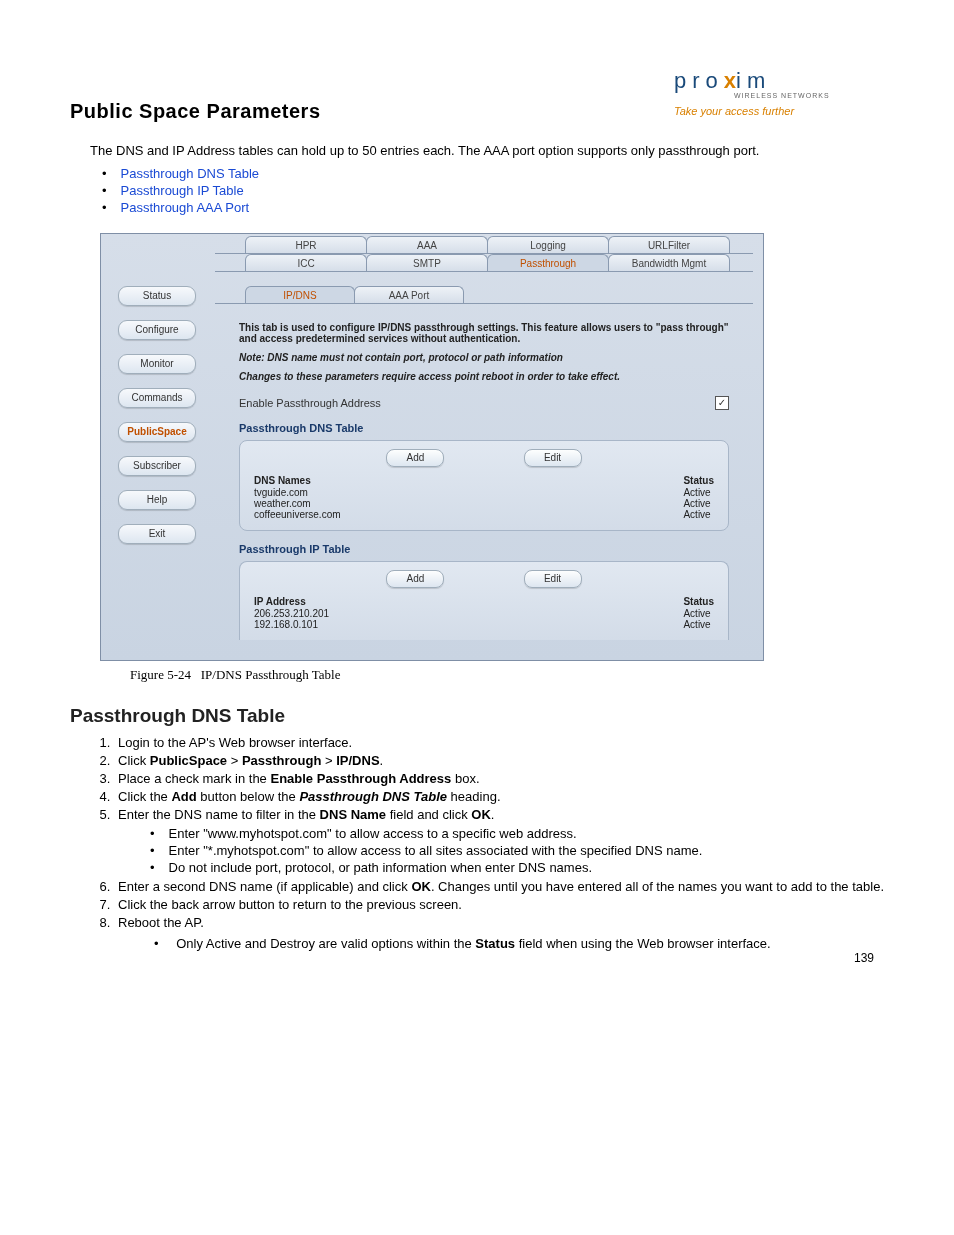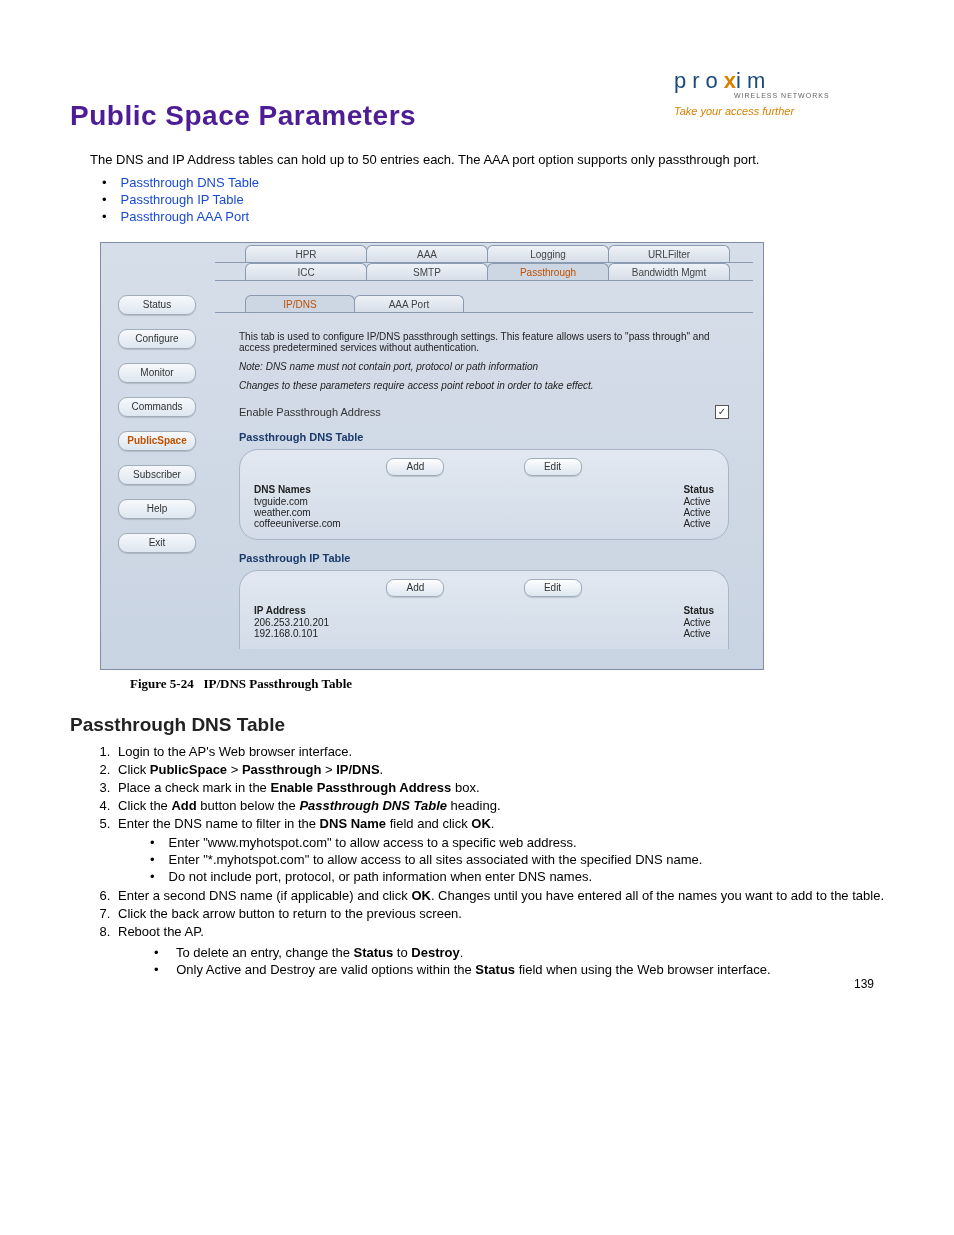--- a/index.html
+++ b/index.html
@@ -41,22 +41,22 @@
     margin-left: 60px;
     margin-top: -2px;
   }
   .logo-sub2 {
     font-size: 11px;
     color: #d98000;
     font-style: italic;
     margin-top: 6px;
   }
   h1.page-title {
-    color: #4c1d95;
-    font-size: 28px;
+    color: #000000;
+    font-size: 20px;
     font-weight: bold;
     letter-spacing: 0.5px;
     margin: 40px 0 20px 0;
   }
   .intro { margin-left: 20px; }
   ul.links { margin: 8px 0 18px 32px; padding: 0; }
   ul.links li { margin: 2px 0; list-style: none; }
   ul.links li::before { content: "•"; color: #000; margin-right: 14px; }
   ul.links a { color: #1a4ad4; text-decoration: none; }
 
@@ -134,21 +134,21 @@
     background: linear-gradient(#eef2f7, #d6dee9);
     font-size: 10px;
     color: #444;
     margin-right: -1px;
     border-top-left-radius: 6px;
     border-top-right-radius: 6px;
   }
   .subtab.active { background: #cdd7e4; color: #c05000; }
 
   .desc { margin: 18px 24px 6px 24px; font-size: 10px; color: #222; }
-  .desc b { font-weight: normal; }
+  .desc b { font-weight: bold; }
   .desc .note { font-style: italic; margin-top: 8px; }
 
   .enable-row {
     display: flex;
     justify-content: space-between;
     align-items: center;
     margin: 14px 24px 0 24px;
     font-size: 11px;
   }
   .checkbox {
@@ -164,21 +164,21 @@
 
   .section-title {
     font-weight: bold;
     color: #1a3a6a;
     font-size: 11px;
     margin: 12px 24px 6px 24px;
   }
   .panel {
     margin: 0 24px;
     border: 1px solid #a8b6c8;
-    border-radius: 19px;
+    border-radius: 8px;
     background: linear-gradient(#e1e8f1, #d3dce8);
     padding: 8px 14px 10px 14px;
   }
   .panel.nobottom { border-bottom-left-radius: 0; border-bottom-right-radius: 0; border-bottom: none; }
   .panel .btns { text-align: center; margin-bottom: 8px; }
   .mini-btn {
     display: inline-block;
     min-width: 56px;
     height: 16px;
     line-height: 16px;
@@ -194,21 +194,21 @@
   .tbl { display: flex; justify-content: space-between; font-size: 10px; color: #222; }
   .tbl .col-left { text-align: left; }
   .tbl .col-right { text-align: left; }
   .tbl .hdr { font-weight: bold; margin-bottom: 1px; }
 
   .fig-caption {
     font-family: "Times New Roman", serif;
     font-size: 13px;
     margin: 6px 0 0 30px;
   }
-  .fig-caption b { font-weight: bold; }
+  .fig-caption b { font-weight: normal; }
 
   h2.section {
     color: #222;
     font-weight: bold;
     font-size: 19px;
     margin: 22px 0 8px 0;
   }
   ol.steps { margin: 4px 0 0 44px; padding: 0; }
   ol.steps > li { margin: 3px 0; padding-left: 4px; }
   ul.sub { margin: 4px 0 4px 32px; padding: 0; list-style: none; }
@@ -358,21 +358,18 @@
     </li>
     <li>
       <span>Enter a second DNS name (if applicable) and click </span><b>OK</b><span>. Changes until you have entered all of the names you want to add to the table.</span>
     </li>
     <li>Click the back arrow button to return to the previous screen.</li>
     <li>Reboot the AP.</li>
   </ol>
 
   <ul class="sub" style="margin-left:84px; margin-top:6px;">
     <li>
-      <span>To delete an entry, change the </span><b>Status</b><span> to </span><b>Destroy</b><span>.</span>
-    </li>
-    <li>
       <span>Only Active and Destroy are valid options within the </span><b>Status</b><span> field when using the Web browser interface.</span>
     </li>
   </ul>
 
   <div class="page-num">139</div>
 </div>
 
 </body></html>

